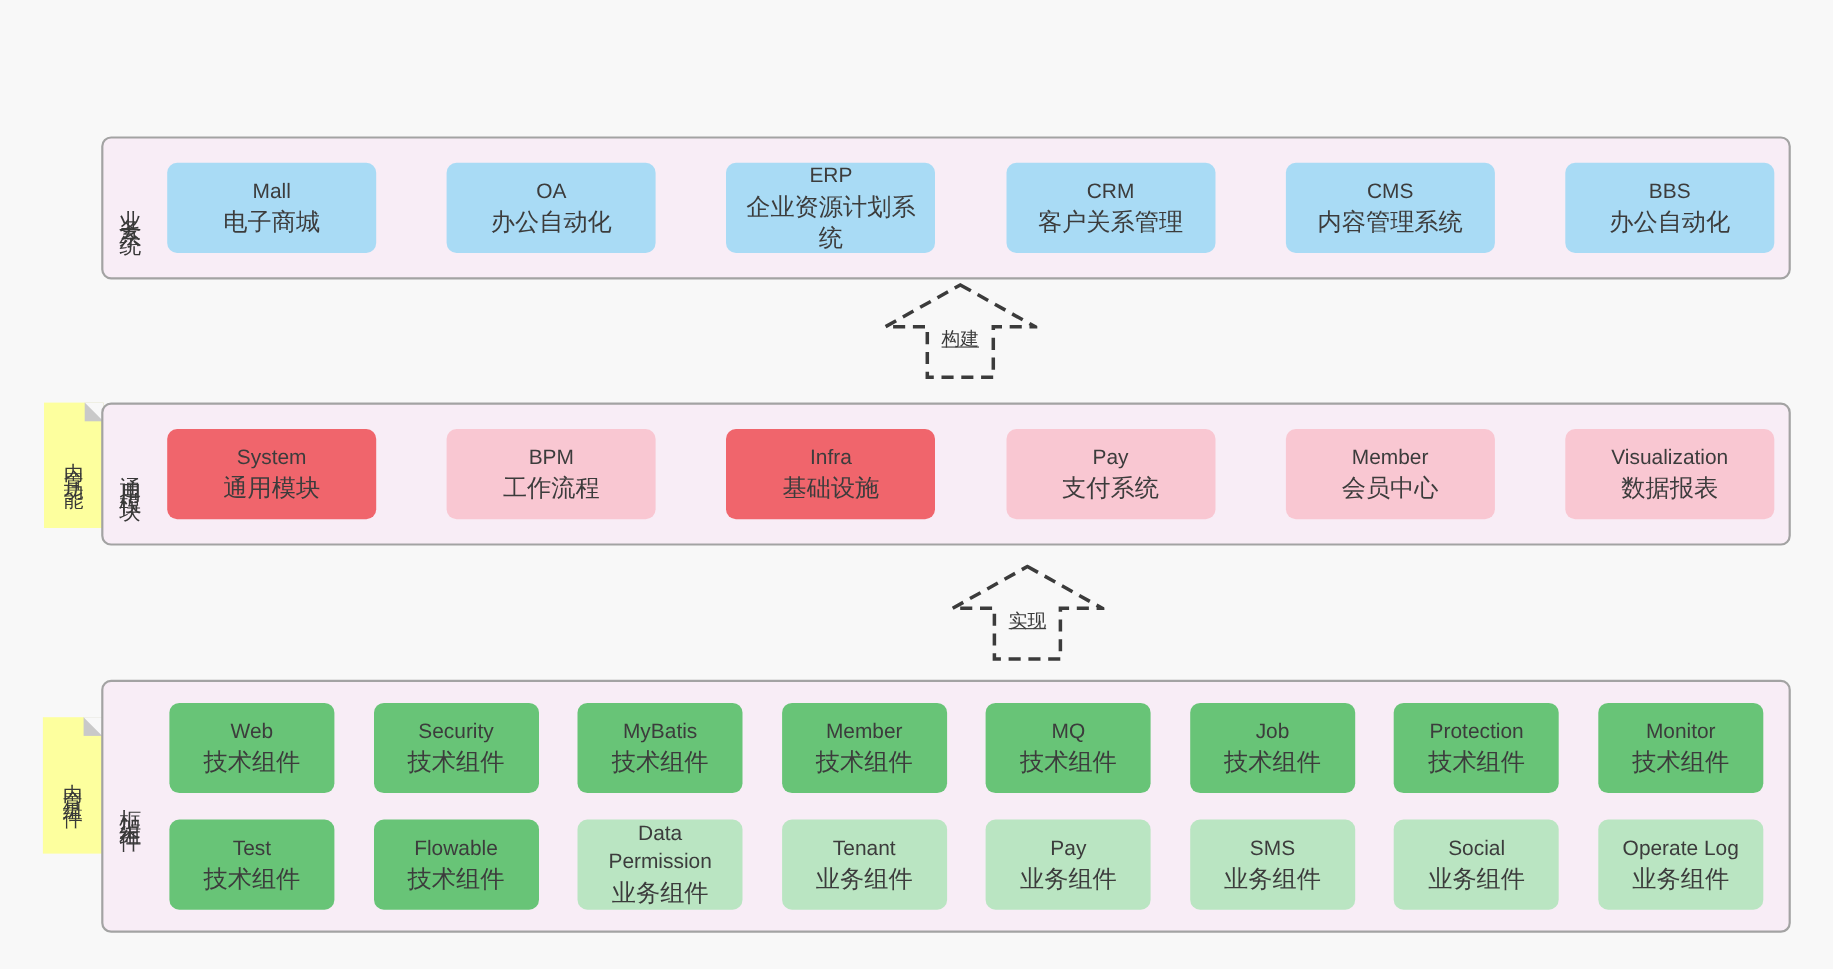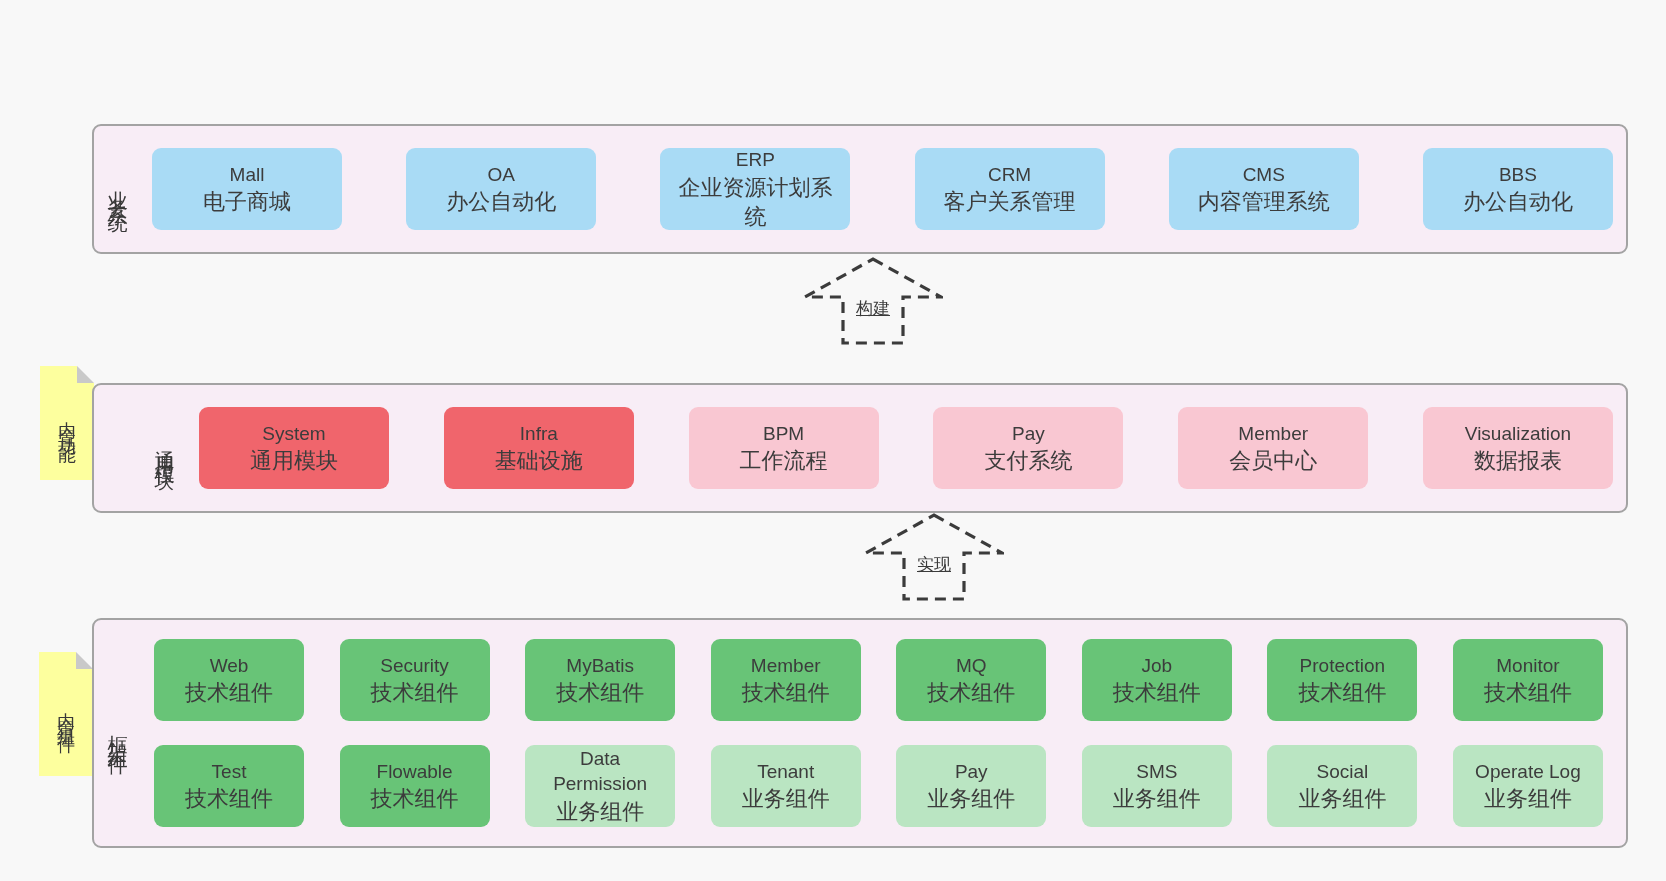--- a/index.html
+++ b/index.html
@@ -9,21 +9,21 @@
     font-family:"Liberation Sans","DejaVu Sans",sans-serif;
     color:#3c3c3c;
   }
   
   .band{
     position:absolute;left:92px;width:1536px;box-sizing:border-box;
     background:#f8edf6;border:2px solid #a3a3a3;border-radius:9px;
     display:flex;align-items:stretch;
   }
   .band-business{top:124px;height:130px;}
-  .band-modules{top:383px;height:130px;padding-left:47px;}
+  .band-modules{top:366px;height:130px;}
   .band-components{top:618px;height:230px;}
   .labelcol{flex:0 0 48px;display:flex;align-items:center;justify-content:center;}
   .vtext{
     writing-mode:vertical-rl;text-orientation:upright;
     font-size:20px;letter-spacing:7px;color:#383838;line-height:1;
   }
   .boxes6{
     flex:1;display:flex;align-items:center;justify-content:space-between;
     padding:0 13px 0 10px;
   }
@@ -122,27 +122,27 @@
 
 <section class="band band-modules">
   <div class="labelcol">
     <span class="vtext">通用模块</span>
   </div>
   <div class="boxes6">
     <div class="box w190 red">
       <div class="t">System</div>
       <div class="s">通用模块</div>
     </div>
+    <div class="box w190 pink">
+      <div class="t">BPM</div>
+      <div class="s">工作流程</div>
+    </div>
     <div class="box w190 red">
       <div class="t">Infra</div>
       <div class="s">基础设施</div>
-    </div>
-    <div class="box w190 pink">
-      <div class="t">BPM</div>
-      <div class="s">工作流程</div>
     </div>
     <div class="box w190 pink">
       <div class="t">Pay</div>
       <div class="s">支付系统</div>
     </div>
     <div class="box w190 pink">
       <div class="t">Member</div>
       <div class="s">会员中心</div>
     </div>
     <div class="box w190 pink">

